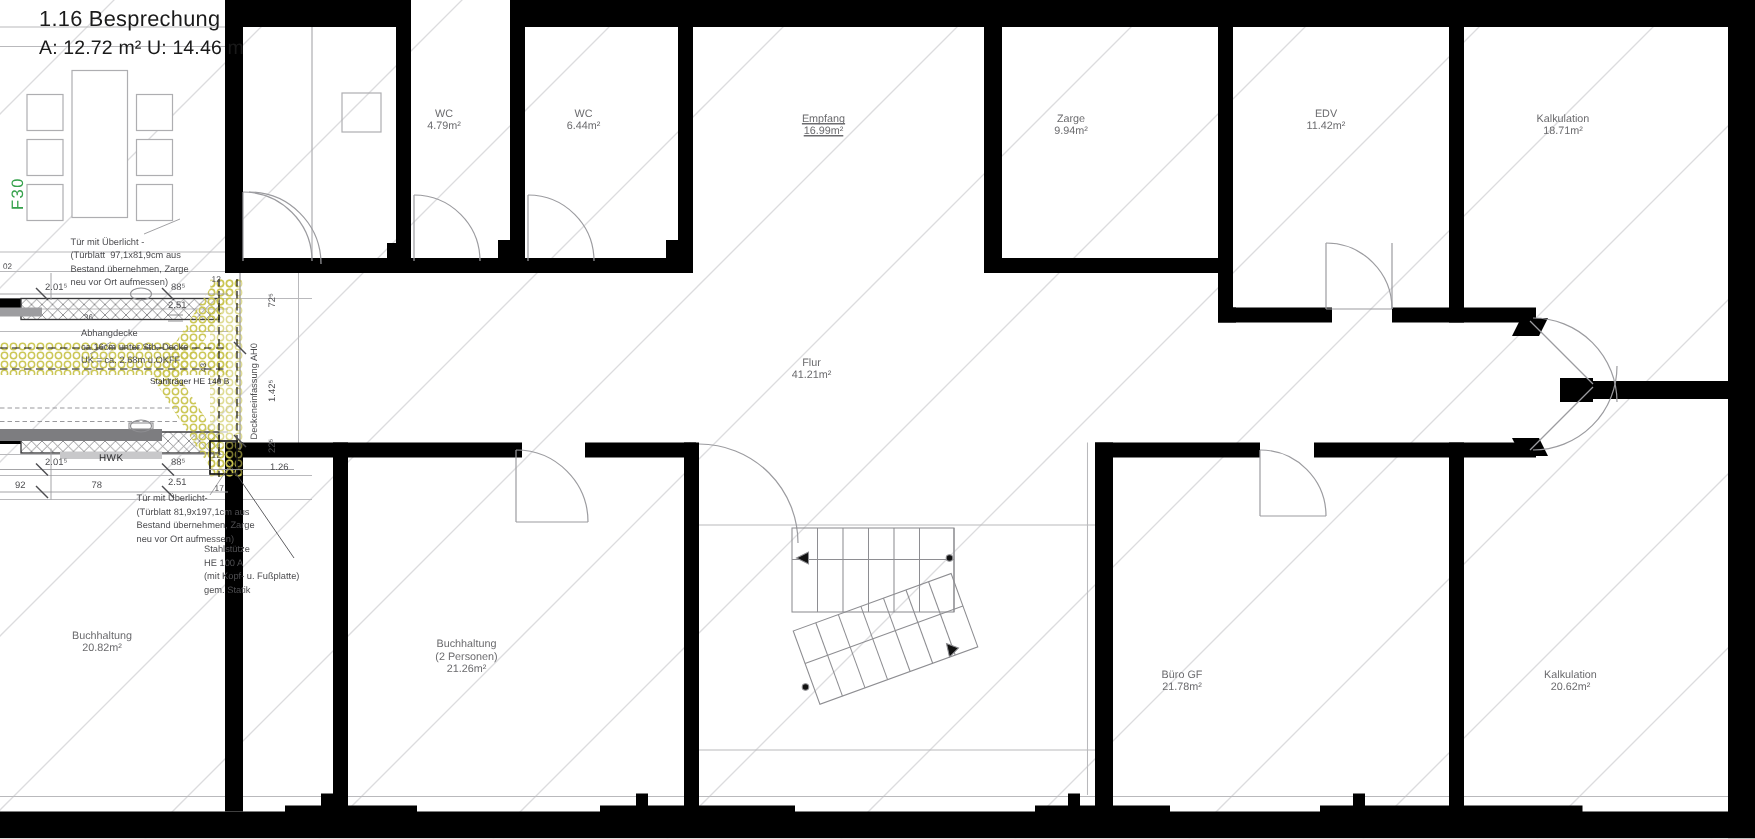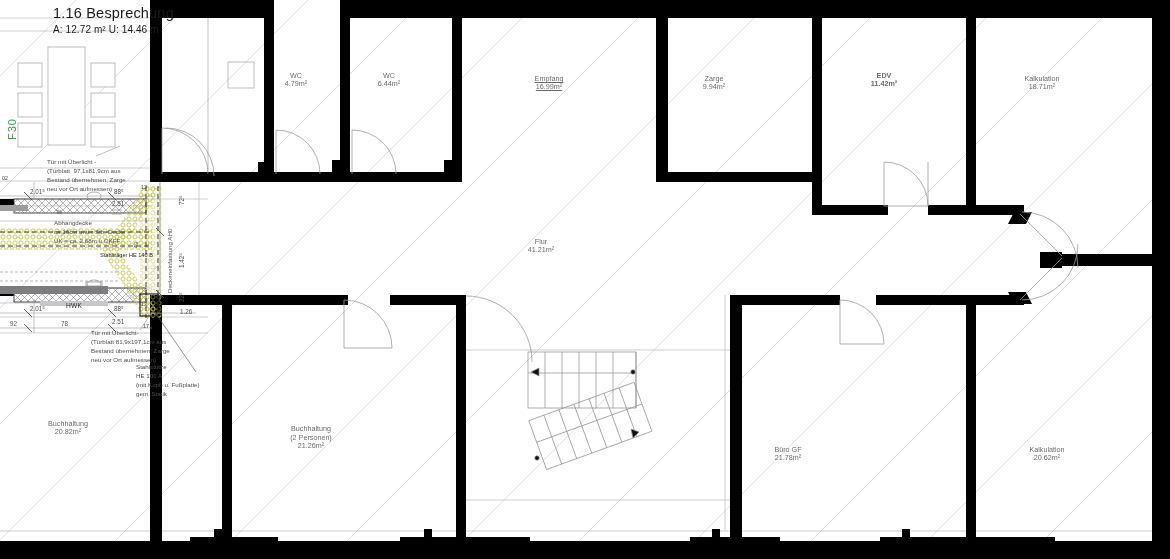--- a/index.html
+++ b/index.html
@@ -2,23 +2,23 @@
 <html><head>
 <meta charset="utf-8">
 <style>
   html,body{margin:0;padding:0;background:#fff;}
   body{font-family:"Liberation Sans",sans-serif;}
   #plan{position:relative;width:1170px;height:559px;background:#ffffff;overflow:hidden;}
   #plan svg{position:absolute;left:0;top:0;}
   .lbl{position:absolute;font-family:"Liberation Sans",sans-serif;color:#58585a;white-space:nowrap;line-height:1.18;}
   .room{font-size:7.2px;text-align:center;color:#6b6b6e;}
   .room .a{display:block;}
-  .hdr{position:absolute;color:#1a1a1a;white-space:nowrap;margin-left:27px;}
+  .hdr{position:absolute;color:#1a1a1a;white-space:nowrap;}
   .hdr .t{font-size:14.5px;font-weight:400;letter-spacing:.2px;}
-  .hdr .s{font-size:10px;letter-spacing:.1px;display:block;margin-top:2px;}
+  .hdr .s{font-size:13px;letter-spacing:.1px;display:block;margin-top:2px;}
   .note{position:absolute;font-size:6.2px;color:#4d4d50;line-height:1.45;white-space:pre;}
   .dim{position:absolute;font-size:6.3px;color:#4d4d50;white-space:nowrap;}
   .dimv{position:absolute;font-size:6.3px;color:#4d4d50;white-space:nowrap;transform-origin:0 0;transform:rotate(-90deg);}
   .f30{position:absolute;font-size:11px;color:#35a14b;transform-origin:0 0;transform:rotate(-90deg);letter-spacing:1px;}
   .vtxt{position:absolute;font-size:6.2px;color:#4d4d50;white-space:nowrap;transform-origin:0 0;transform:rotate(-90deg);}
   .hwk{position:absolute;font-size:6.6px;color:#2d2d2f;letter-spacing:.3px;}
 </style>
 </head>
 <body>
 
@@ -279,21 +279,21 @@
     <span class="a">6.44m²</span>
   </div>
   <div class="lbl room" style="left:509px;top:75px;width:80px;text-decoration:underline;">
     <span>Empfang</span>
     <span class="a">16.99m²</span>
   </div>
   <div class="lbl room" style="left:674px;top:75px;width:80px;">
     <span>Zarge</span>
     <span class="a">9.94m²</span>
   </div>
-  <div class="lbl room" style="left:844px;top:72px;width:80px;font-weight:bold;">
+  <div class="lbl room" style="left:844px;top:72px;width:80px;">
     <span>EDV</span>
     <span class="a">11.42m²</span>
   </div>
   <div class="lbl room" style="left:1002px;top:75px;width:80px;">
     <span>Kalkulation</span>
     <span class="a">18.71m²</span>
   </div>
   <div class="lbl room" style="left:511px;top:238px;width:60px;">
     <span>Flur</span>
     <span class="a">41.21m²</span>

